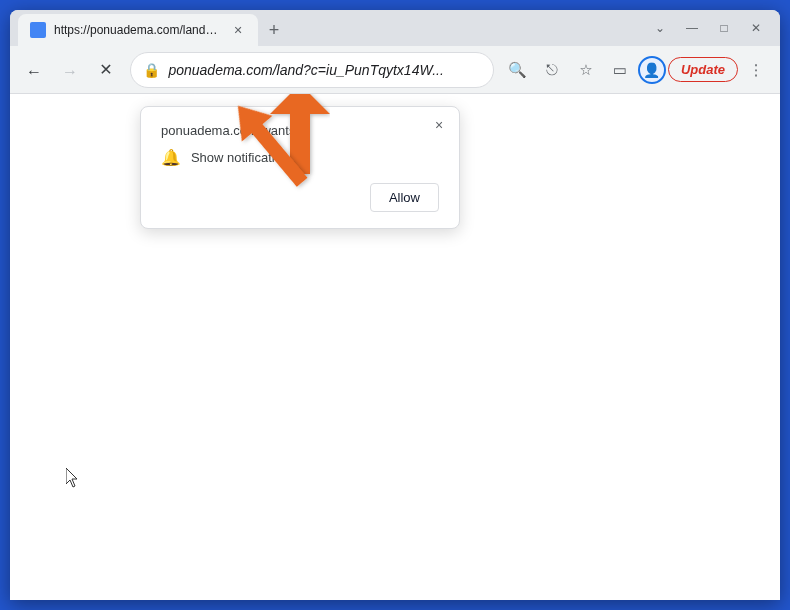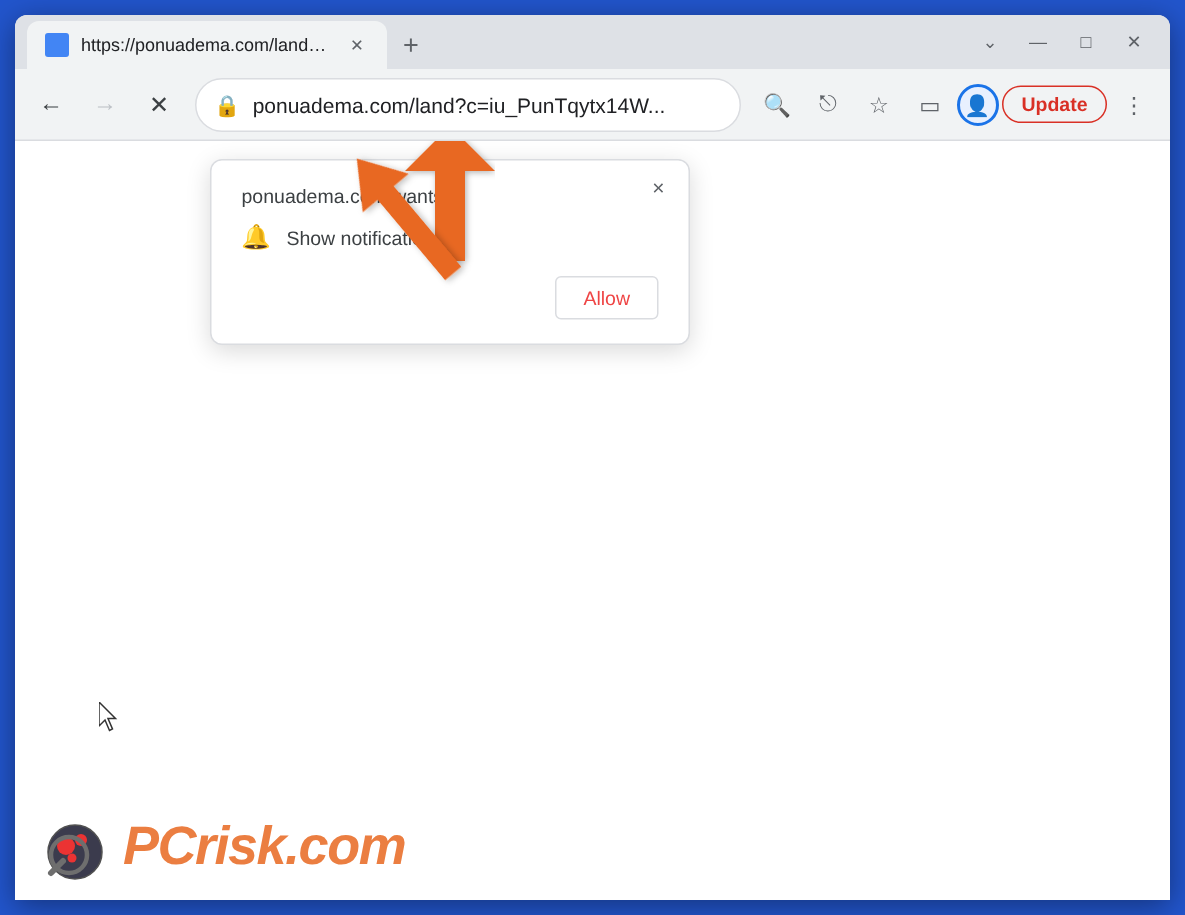--- a/index.html
+++ b/index.html
@@ -136,20 +136,21 @@
       margin: 0 4px;
     }
     .lock-icon {
       color: #5f6368;
       font-size: 14px;
     }
     .address-text {
       font-size: 14px;
       color: #202124;
       flex: 1;
+      font-style: italic;
     }
     .toolbar-icons {
       display: flex;
       align-items: center;
       gap: 2px;
     }
     .toolbar-icon-btn {
       width: 32px;
       height: 32px;
       border-radius: 50%;
@@ -165,20 +166,21 @@
     .update-btn {
       border: 1.5px solid #d93025;
       color: #d93025;
       border-radius: 16px;
       background: transparent;
       padding: 4px 12px;
       font-size: 13px;
       font-weight: 600;
       cursor: pointer;
       white-space: nowrap;
+      font-style: italic;
     }
     .profile-btn {
       width: 28px;
       height: 28px;
       border-radius: 50%;
       border: 2px solid #1a73e8;
       background: #e8f0fe;
       display: flex;
       align-items: center;
       justify-content: center;
@@ -245,21 +247,21 @@
       gap: 8px;
       justify-content: flex-end;
     }
     .popup-btn {
       padding: 6px 18px;
       border-radius: 4px;
       border: 1px solid #dadce0;
       background: white;
       font-size: 13px;
       cursor: pointer;
-      color: #ef4444;
+      color: #0f172a;
     }
     
     .orange-arrow {
       position: absolute;
       top: -10px;
       left: 220px;
       z-index: 20;
       pointer-events: none;
     }
     
@@ -405,35 +407,20 @@
             <feDropShadow dx="1" dy="2" stdDeviation="2" flood-color="rgba(0,0,0,0.25)"></feDropShadow>
           </filter>
         </defs>
 
         <g transform="rotate(-40, 45, 55)" filter="url(#arrowShadow)">
           <polygon points="45,5 65,35 52,35 52,105 38,105 38,35 25,35" fill="#e86820"></polygon>
         </g>
       </svg>
     </div>
 
-    <div class="watermark">
-
-      <svg class="pcrisk-logo-icon" viewBox="0 0 48 48">
-        <circle cx="24" cy="28" r="18" fill="#1a1a2e" stroke="#333" stroke-width="1"></circle>
-        <circle cx="18" cy="24" r="6" fill="#e81010"></circle>
-        <circle cx="28" cy="20" r="4" fill="#e81010"></circle>
-        <circle cx="22" cy="32" r="3" fill="#e81010"></circle>
-
-        <line x1="8" y1="42" x2="16" y2="34" stroke="#555" stroke-width="4" stroke-linecap="round"></line>
-        <circle cx="20" cy="30" r="12" fill="none" stroke="#555" stroke-width="3"></circle>
-      </svg>
-      <div class="pcrisk-text">
-        <span>PC</span><span style="color:#e86820;">risk.com</span>
-      </div>
-    </div>
 
     <div class="cursor">
       <svg width="14" height="20" viewBox="0 0 14 20">
         <polygon points="0,0 0,16 4,12 7,19 9,18 6,11 11,11" fill="white" stroke="#333" stroke-width="1"></polygon>
       </svg>
     </div>
 
   </div>
 </div>
 

